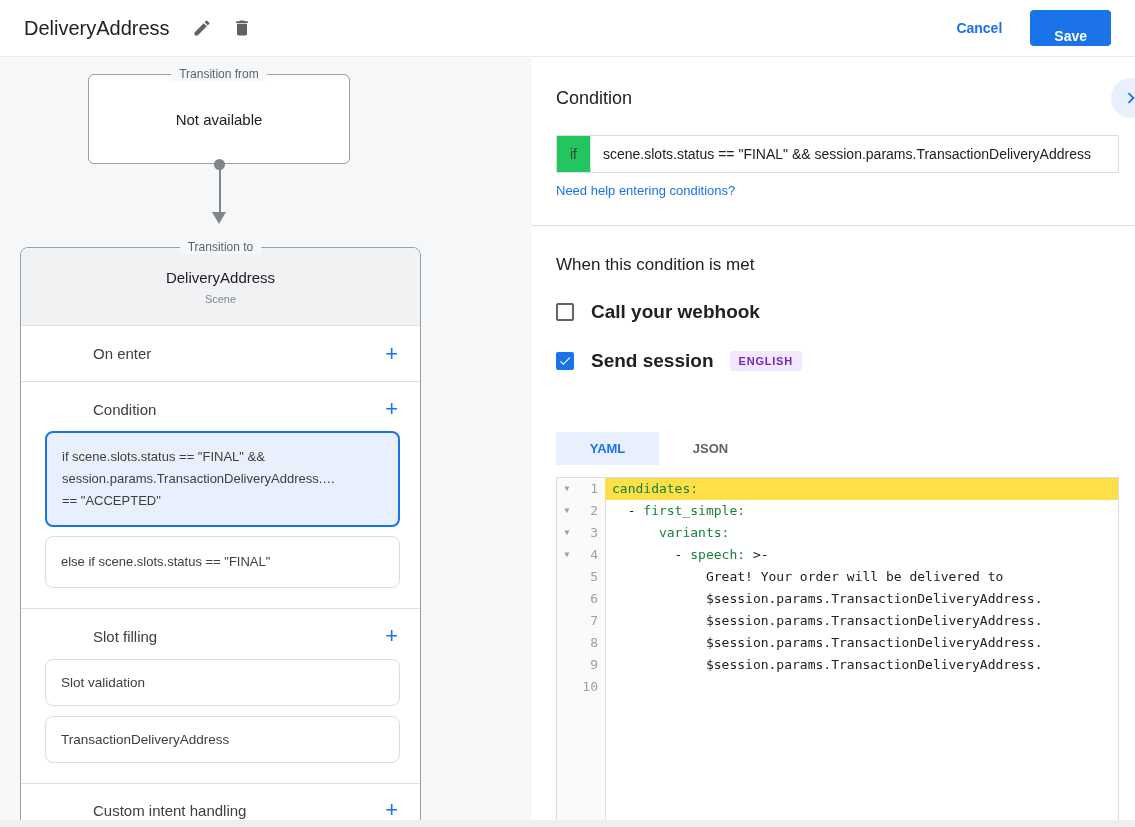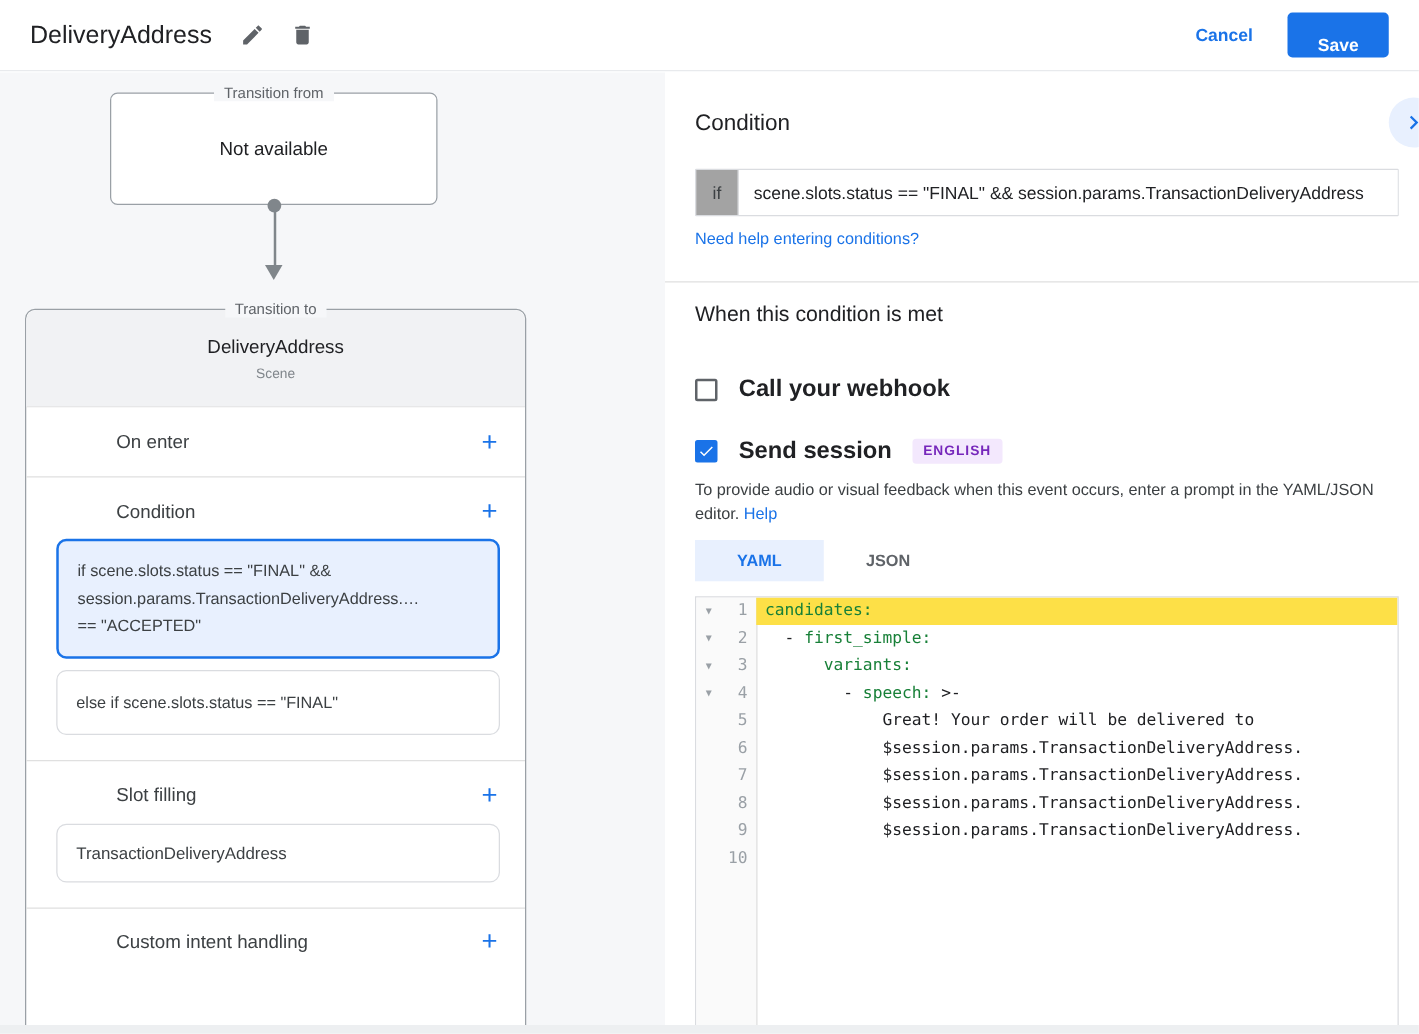--- a/index.html
+++ b/index.html
@@ -62,28 +62,28 @@
   .sec-tail { padding-top:16px; }
 
   
   .rp-inner { position:relative; width:100%; height:100%; }
   .rp-title { position:absolute; left:24px; top:30px; font-size:18px; font-weight:400; color:#202124; }
   .expand-btn { position:absolute; right:-16px; top:20px; width:40px; height:40px; border-radius:50%;
     background:#e8f0fe; border:none; cursor:pointer; display:flex; align-items:center; justify-content:center; }
   .expand-btn svg { width:22px; height:22px; fill:#1a73e8; }
   .if-row { position:absolute; left:24px; top:77px; width:563px; height:38px; display:flex;
     border:1px solid #dadce0; border-radius:1px; background:#fff; }
-  .if-cell { width:34px; background:#a3a3a3; border-right:1px solid #dadce0; display:flex;
+  .if-cell { width:34px; background:#22c55e; border-right:1px solid #dadce0; display:flex;
     align-items:center; justify-content:center; font-size:14px; color:#3c4043; }
   .if-input { flex:1; border:none; outline:none; font-size:14px; color:#202124; padding:0 12px;
     font-family:"Liberation Sans", sans-serif; background:#fff; }
   .help-link { position:absolute; left:24px; top:125px; font-size:13px; color:#1a73e8;
     text-decoration:none; cursor:pointer; }
   .rp-divider { position:absolute; left:0; right:0; top:167px; height:1px; background:#e0e0e0; }
-  .when-title { position:absolute; left:24px; top:184px; font-size:17px; font-weight:400; color:#202124; }
+  .when-title { position:absolute; left:24px; top:197px; font-size:17px; font-weight:400; color:#202124; }
   .check-row { position:absolute; left:24px; display:flex; align-items:center; }
   .checkbox { width:18px; height:18px; border:2px solid #5f6368; border-radius:2px; background:#fff;
     cursor:pointer; flex:none; }
   .checkbox.checked { background:#1a73e8; border-color:#1a73e8; display:flex; align-items:center;
     justify-content:center; }
   .checkbox.checked svg { width:14px; height:14px; fill:#fff; }
   .check-label { margin-left:17px; font-size:19px; font-weight:700; color:#202124; }
   .lang-badge { margin-left:16px; background:#f3e8fd; color:#7627bb; font-size:11px; font-weight:700;
     letter-spacing:.8px; padding:4px 9px; border-radius:3px; }
   .prompt-desc { position:absolute; left:24px; top:324px; width:563px; font-size:13px; line-height:19px;
@@ -167,20 +167,21 @@
           </div>
         </div>
     </div>
 
     <div class="sec-body">
       <div class="sec-row">
         <span class="sec-label">Slot filling</span>
         <button class="plus">+</button>
       </div>
       <div id="slot-cards">
+          <div class="slot-card">Slot validation</div>
           <div class="slot-card">TransactionDeliveryAddress</div>
         </div>
     </div>
 
     <div class="sec-row sec-tail">
       <span class="sec-label">Custom intent handling</span>
       <button class="plus">+</button>
     </div>
   </div>
 </div>
@@ -212,22 +213,20 @@
     <div class="check-row" style="top:292px">
       <div class="checkbox checked">
         <svg viewBox="0 0 24 24">
             <path d="M9 16.17L4.83 12l-1.42 1.41L9 19 21 7l-1.41-1.41z"></path>
           </svg>
       </div>
       <span class="check-label">Send session</span>
       <span class="lang-badge">ENGLISH</span>
     </div>
 
-    <p class="prompt-desc"><span>To provide audio or visual feedback when this event occurs, enter a prompt in the YAML/JSON editor.</span>
-       <a class="inline-link">Help</a></p>
 
     <div class="tabs">
       <div class="tab active">YAML</div>
       <div class="tab inactive">JSON</div>
     </div>
 
     <div class="editor" id="yaml-editor">
         <div class="ed-line active">
           <span class="ed-fold">▼</span>
           <span class="ed-num">1</span>

